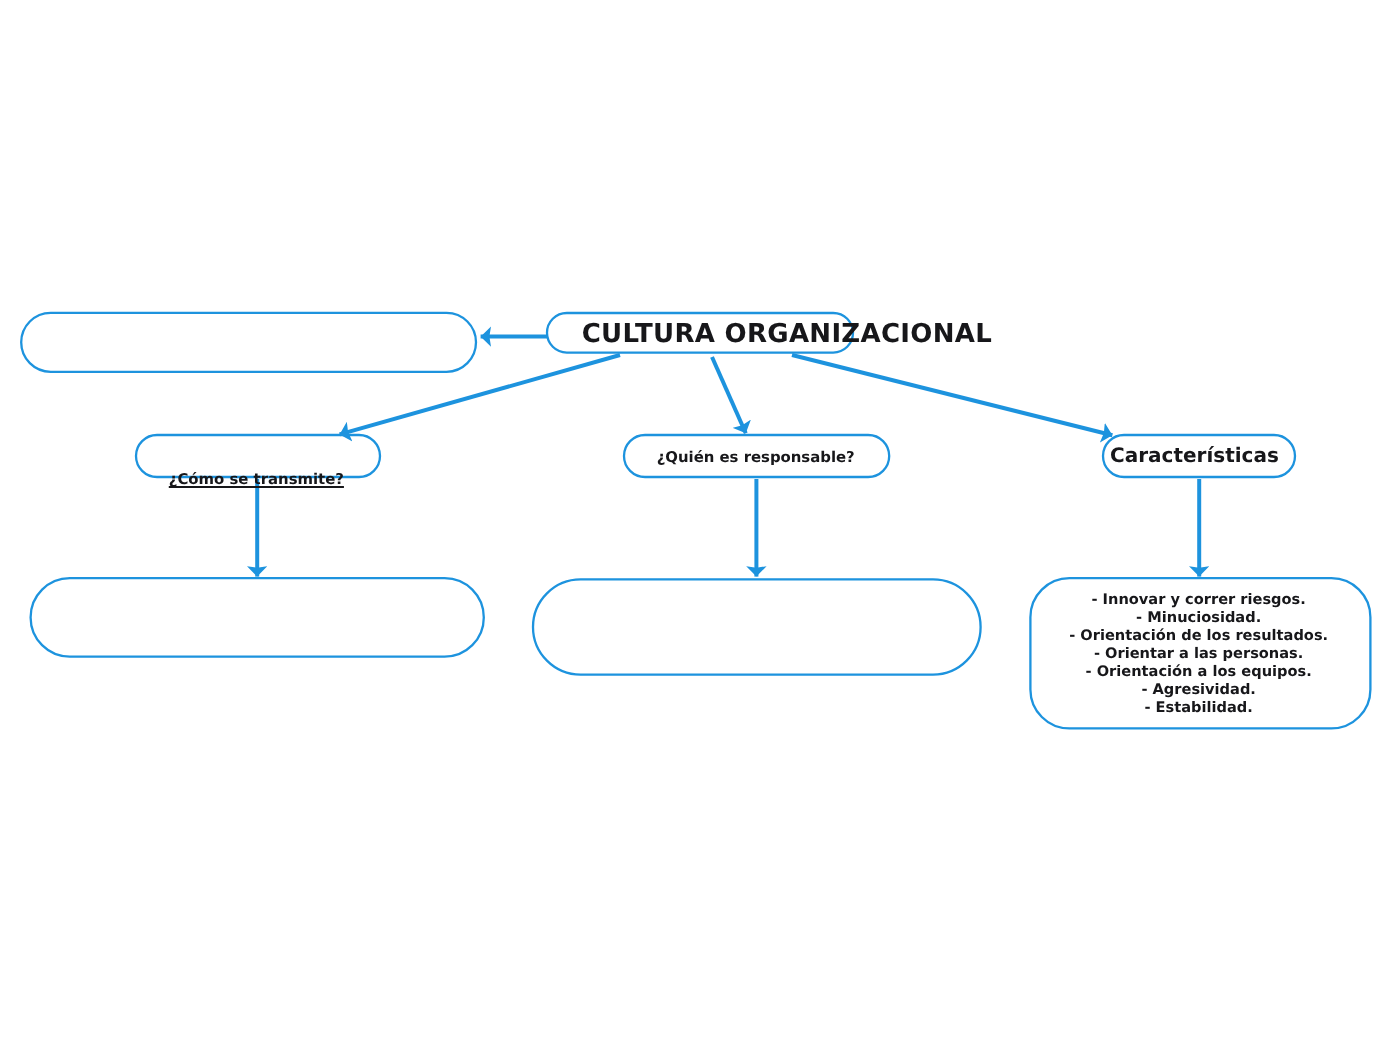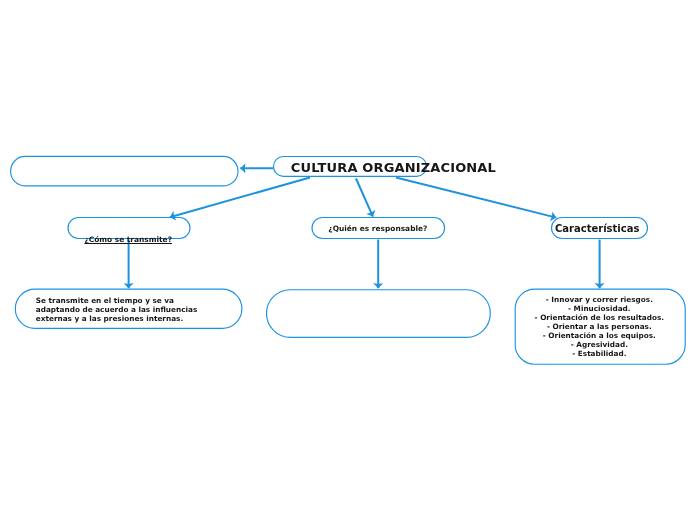--- a/index.html
+++ b/index.html
@@ -75,23 +75,20 @@
     <line class="connector" x1="396" y1="177.5" x2="556.2" y2="217.6" marker-end="url(#ah)"></line>
     <line class="connector" x1="128.6" y1="239.5" x2="128.6" y2="288.3" marker-end="url(#ah)"></line>
     <line class="connector" x1="378.2" y1="239.5" x2="378.2" y2="288.3" marker-end="url(#ah)"></line>
     <line class="connector" x1="599.6" y1="239.5" x2="599.6" y2="288.3" marker-end="url(#ah)"></line>
   </svg>
 
   <div class="label" style="left:290.85px; top:163.0px; font-size:13px; letter-spacing:0.148px;">CULTURA ORGANIZACIONAL</div>
   <div class="label" style="left:84.4px; top:235px; font-size:7.45px;text-decoration:underline;">¿Cómo se transmite?</div>
   <div class="label" style="left:328.35px; top:224px; font-size:7.45px;">¿Quién es responsable?</div>
   <div class="label" style="left:555px; top:224.45px; font-size:10px;">Características</div>
-  <div class="label" style="left:35.8px; top:295.5px;">Se transmite en el tiempo y se va
-adaptando de acuerdo a las influencias
-externas y a las presiones internas.</div>
   <div class="label" style="left:534.6px; top:295.1px;text-align:center;">- Innovar y correr riesgos.
 - Minuciosidad.
 - Orientación de los resultados.
 - Orientar a las personas.
 - Orientación a los equipos.
 - Agresividad.
 - Estabilidad.</div>
 
 </div>
 

